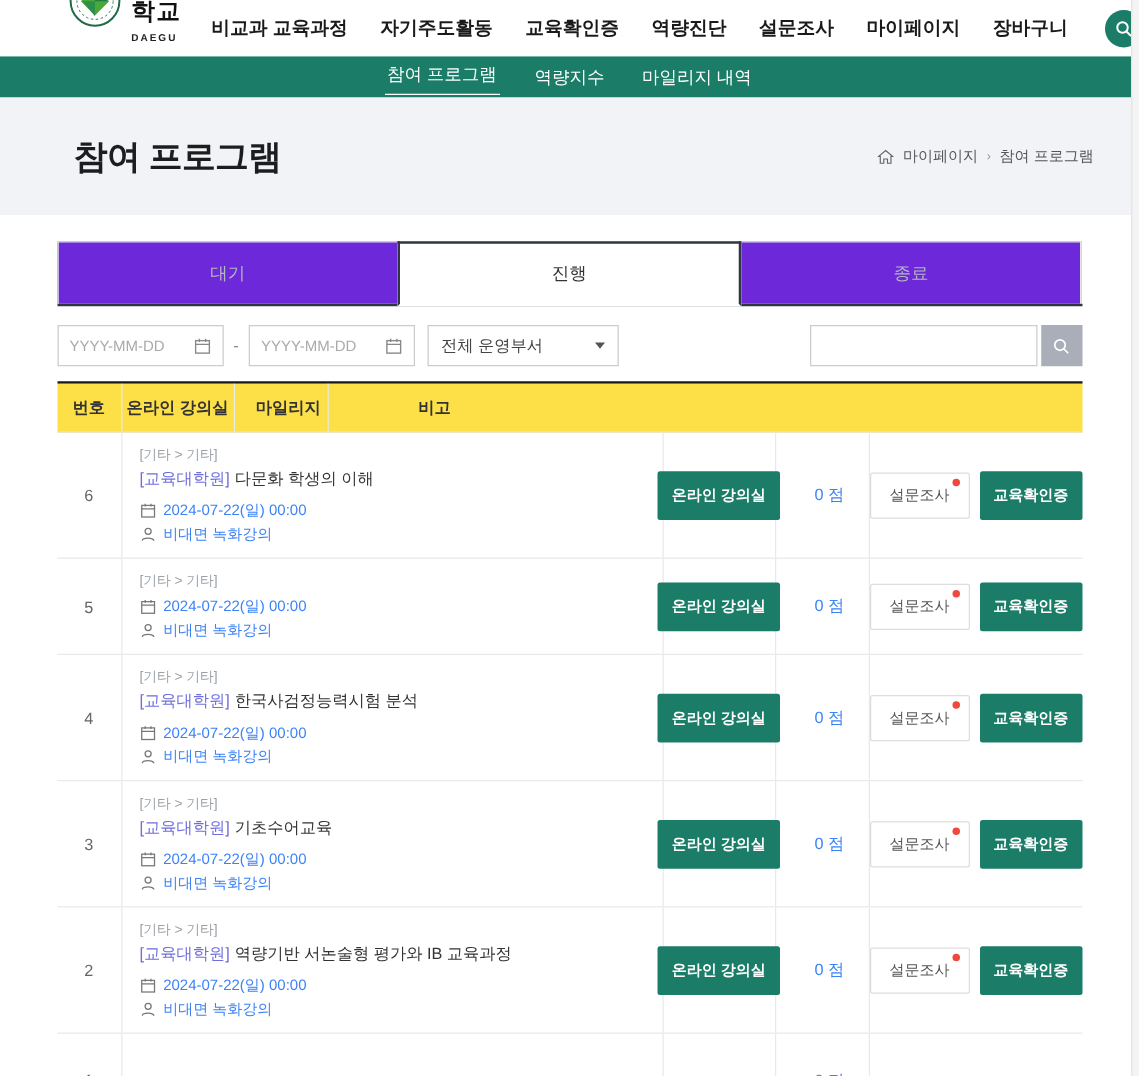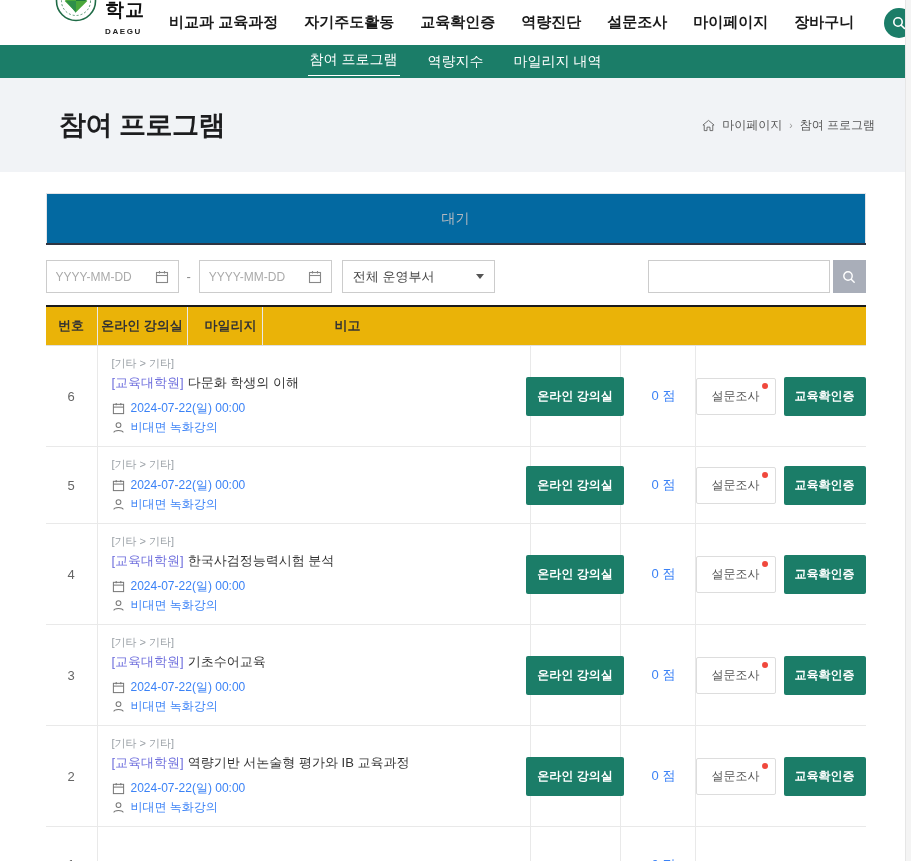--- a/index.html
+++ b/index.html
@@ -30,21 +30,21 @@
   .breadcrumb { display:flex; align-items:center; gap:7px; font-size:12px; color:#555; }
   .breadcrumb .sep { color:#999; font-size:10px; }
   .breadcrumb .home-ic { display:flex; align-items:center; }
 
   
   .content { width:820px; margin:0 auto; padding-top:21px; }
 
   
   .tabs { display:flex; border-bottom:2px solid #2f3542; }
   .tab { flex:1; height:50px; display:flex; align-items:center; justify-content:center;
-    font-size:14px; background:#0369a1; border:1px solid #e2e4e8; border-bottom:none;
+    font-size:14px; background:#6d28d9; border:1px solid #e2e4e8; border-bottom:none;
     color:#b4b9bf; cursor:pointer; }
   .tab + .tab { margin-left:-1px; }
   .tab.active { background:#fff; border:2px solid #2f3542; border-bottom:2px solid #fff;
     margin-bottom:-2px; height:52px; color:#333; font-weight:500; z-index:2; }
 
   
   .filters { display:flex; align-items:center; margin-top:15px; gap:8px; }
   .date-box { width:133px; height:33px; border:1px solid #ccc; background:#fff; display:flex;
     align-items:center; padding:0 9px; gap:6px; }
   .date-box input { border:none; outline:none; width:100%; font-size:12px; color:#ec4899;
@@ -57,21 +57,21 @@
   .caret { width:0; height:0; border-left:4px solid transparent; border-right:4px solid transparent;
     border-top:5px solid #555; }
   .search-group { margin-left:auto; display:flex; }
   .search-input { width:182px; height:33px; border:1px solid #ccc; outline:none; padding:0 8px;
     font-size:13px; font-family:inherit; }
   .search-btn { width:33px; height:33px; border:none; background:#a9aeb9; margin-left:3px;
     display:flex; align-items:center; justify-content:center; cursor:pointer; }
 
   
   .table { margin-top:12px; border-top:2px solid #1a1a1a; font-size:13px; }
-  .thead { display:flex; background:#eab308; border-bottom:1px solid #e0e0e0;text-align:right; }
+  .thead { display:flex; background:#fde047; border-bottom:1px solid #e0e0e0;text-align:right; }
   .thead .th { height:38px; display:flex; align-items:center; justify-content:center;
     font-weight:bold; color:#333; font-size:13px; }
   .trow { display:flex; border-bottom:1px solid #e9e9e9; }
   .cell { display:flex; align-items:center; justify-content:center; min-height:75px; }
   .c-no   { width:52px; }
   .c-prog { width:433px; }
   .c-class{ width:90px; }
   .c-mile { width:75px;padding-left:12px; }
   .c-note { width:170px; gap:8px; }
   .thead .th:not(:last-child), .trow .cell:not(:last-child) { border-right:1px solid #e9e9e9; }
@@ -153,20 +153,22 @@
     <a>마이페이지</a>
     <span class="sep">›</span>
     <a>참여 프로그램</a>
   </div>
 </div>
 
 <div class="content">
 
   <div class="tabs">
     <div class="tab">대기</div>
+    <div class="tab active">진행</div>
+    <div class="tab">종료</div>
   </div>
 
   <div class="filters">
     <div class="date-box">
       <input type="text" placeholder="YYYY-MM-DD" style="">
       <span style="display:flex;">
         <svg width="14" height="14" viewBox="0 0 14 14">
             <rect x="1.5" y="2.5" width="11" height="10" fill="none" stroke="#888" stroke-width="1.1"></rect>
             <line x1="1.5" y1="5.5" x2="12.5" y2="5.5" stroke="#888" stroke-width="1.1"></line>
             <line x1="4.5" y1="1" x2="4.5" y2="3.5" stroke="#888" stroke-width="1.1"></line>

